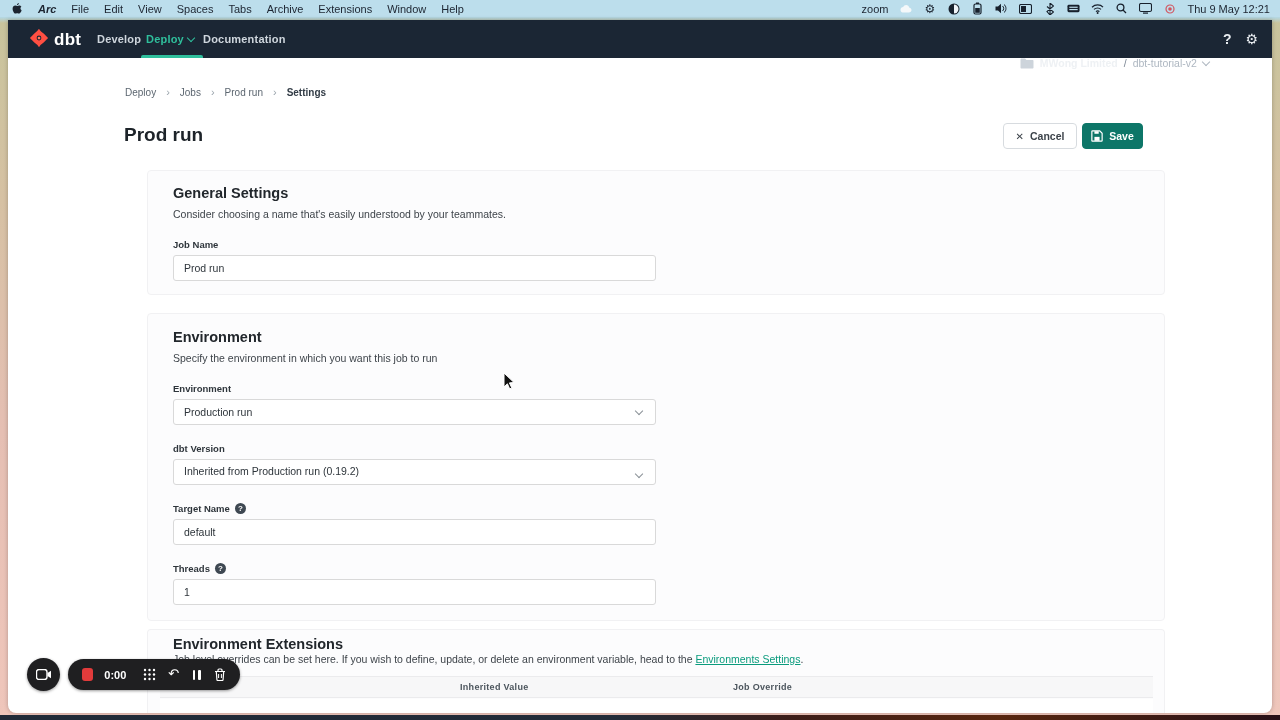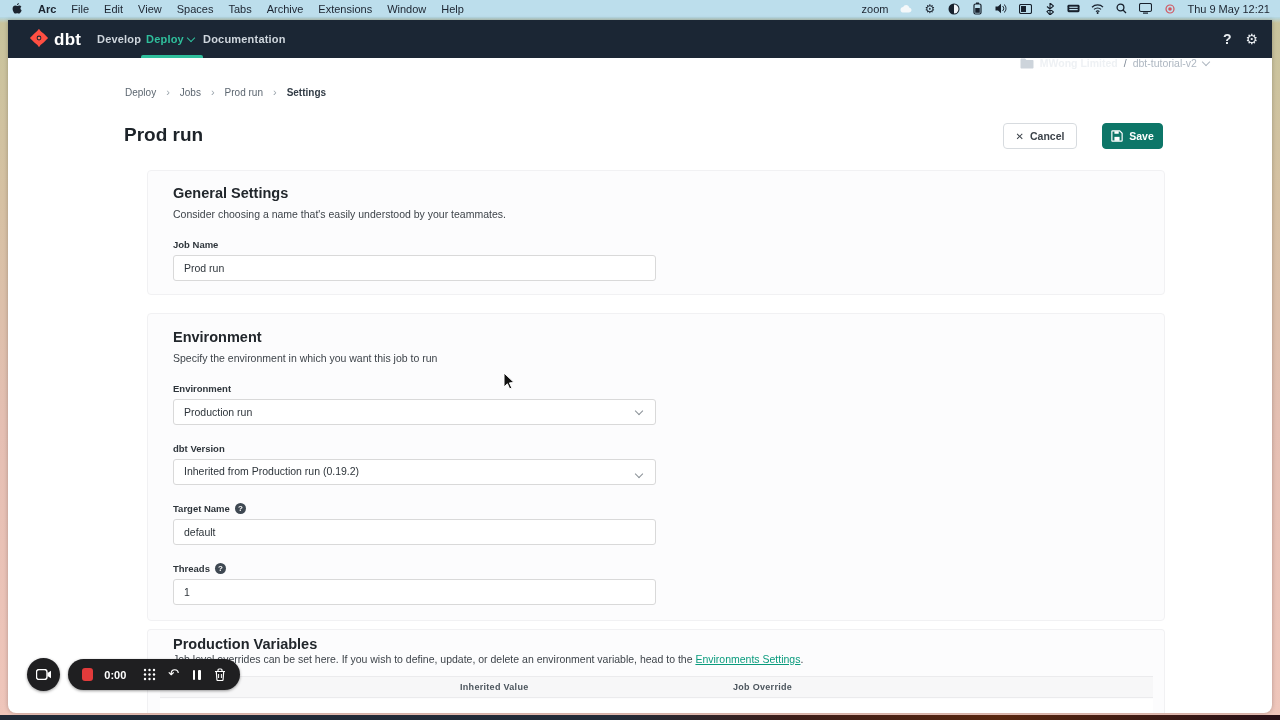--- a/index.html
+++ b/index.html
@@ -12,21 +12,21 @@
 
   
   #menubar {
     position:absolute; left:0; top:0; width:1280px; height:17px;
     background:rgba(190,222,236,.85);
     display:flex; align-items:center; font-size:11px; color:#1c2430;
     padding:0 10px;
   }
   #menubar .left { display:flex; align-items:center; gap:15px; }
   #menubar .right { margin-left:auto; display:flex; align-items:center; gap:11px; }
-  #menubar .app-name { font-weight:bold; }
+  #menubar .app-name { font-weight:bold;font-style:italic; }
   .mb-ic { display:inline-flex; align-items:center; justify-content:center; width:13px; height:13px; }
   .mb-ic svg { display:block; }
 
   
   #bottom-strip { position:absolute; left:0; top:715px; width:1280px; height:5px;
     background:linear-gradient(90deg,#202a38 0%,#222b38 48%,#3d1d18 62%,#58260f 78%,#271017 100%); }
 
   
   #win {
     position:absolute; left:8px; top:20px; width:1264px; height:693px;
@@ -58,21 +58,21 @@
   #breadcrumb .sep { color:#9aa4ac; font-size:11px; }
   #breadcrumb .crumb { cursor:pointer; }
   #breadcrumb .crumb.current { color:#323c46; font-weight:bold; }
 
   #page-title { position:absolute; left:116px; top:104px; font-size:19px; font-weight:bold; color:#1d2329; }
 
   .btn { position:absolute; top:103px; height:26px; border-radius:4px; display:flex; align-items:center;
     justify-content:center; gap:6px; font-size:10.5px; font-weight:bold; cursor:pointer; }
   #btn-cancel { left:995px; width:74px; background:#fff; border:1px solid #d7dbdf; color:#3c434a; }
   #btn-cancel .x { font-size:10px; font-family:"DejaVu Sans",sans-serif; }
-  #btn-save { left:1074px; width:61px; background:#0d7668; border:1px solid #0d7668; color:#fff;margin-left:20px; }
+  #btn-save { left:1074px; width:61px; background:#0d7668; border:1px solid #0d7668; color:#fff; }
 
   .card { position:absolute; left:117px; width:1018px; background:#fcfcfd; border:1px solid #f1f1f3; border-radius:4px;margin-left:22px; }
   .card h2 { font-size:14.5px; font-weight:bold; color:#22272c; position:absolute; left:25px; }
   .card .desc { font-size:10.5px; color:#3e444a; position:absolute; left:25px; }
   .field-label { position:absolute; left:25px; font-size:9.5px; font-weight:bold; color:#2e353b;
     display:flex; align-items:center; gap:5px; }
   .help-dot { width:11px; height:11px; border-radius:50%; background:#3e4852; color:#fff; font-size:8px;
     font-weight:bold; display:inline-flex; align-items:center; justify-content:center; cursor:pointer; }
   .tinput { position:absolute; left:25px; width:483px; height:26px; border:1px solid #d9d9d9; border-radius:3px;
     background:#fff; font-family:"Liberation Sans",sans-serif; font-size:10.5px; color:#2e353b; padding:0 10px; }
@@ -301,21 +301,21 @@
     <input class="tinput" style="top: 205px;" value="default">
 
     <div class="field-label" style="top:249px;">
       <span>Threads</span>
       <span class="help-dot">?</span>
     </div>
     <input class="tinput" style="top: 265px;" value="1">
   </div>
 
   <div class="card" style="top:609px; height:90px; border-bottom:none; border-radius:4px 4px 0 0;">
-    <h2 style="top:6px;">Production Variables</h2>
+    <h2 style="top:6px;">Environment Extensions</h2>
     <div class="desc" style="top:23px; width:960px;">
       <span>Job level overrides can be set here. If you wish to define, update, or delete an environment variable, head to the </span><span class="link-green">Environments Settings</span><span>.</span>
     </div>
     <div id="ev-table-head" style="top:46px;">
       <span style="left:300px;">Inherited Value</span>
       <span style="left:573px;">Job Override</span>
     </div>
     <div id="ev-row" style="top:69px;"></div>
   </div>
 </div>

